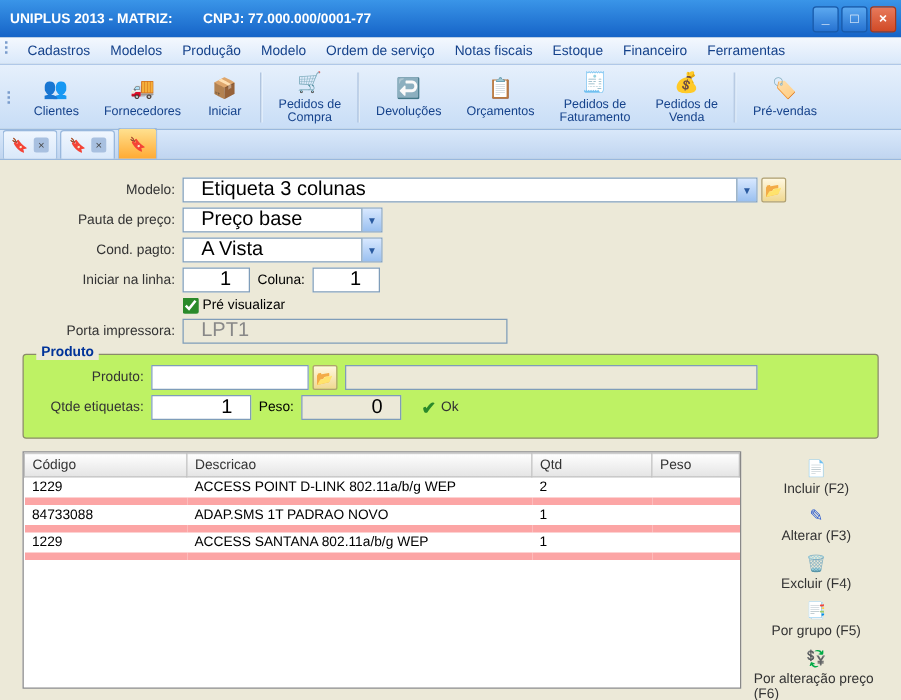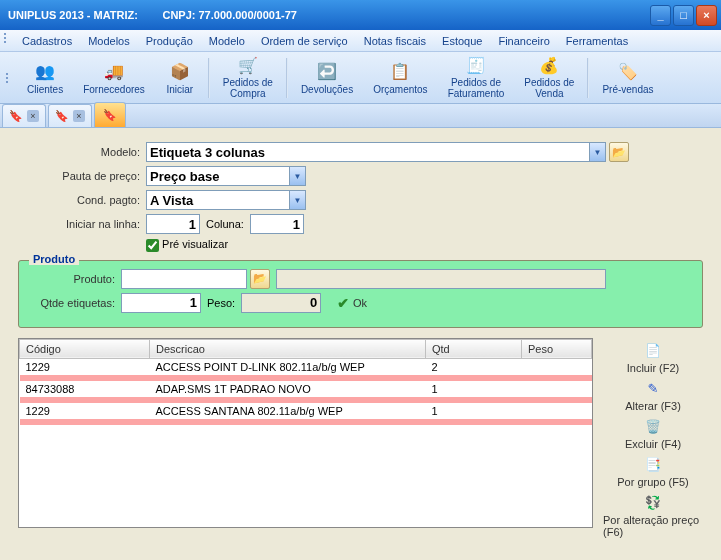--- a/index.html
+++ b/index.html
@@ -27,27 +27,27 @@
 .tabbar { height: 24px; background: linear-gradient(to bottom, #d9e8fa, #c0d5f0); display: flex; align-items: flex-end; padding: 0 2px; border-bottom: 1px solid #99b8dd; }
 .tab { display: flex; align-items: center; padding: 4px 6px; background: linear-gradient(to bottom, #f0f6fe, #d9e8fa); border: 1px solid #99b8dd; border-bottom: none; border-radius: 3px 3px 0 0; margin-right: 2px; color: #15428b; cursor: pointer; gap: 4px; }
 .tab.active { background: linear-gradient(to bottom, #ffe190, #ffaa33); padding: 5px 8px; font-weight: bold; color: #333; }
 .tab .tico { width: 14px; height: 14px; display: flex; align-items: center; justify-content: center; font-size: 11px; }
 .tab .tclose { width: 12px; height: 12px; background: #a8c0e0; border-radius: 2px; display: flex; align-items: center; justify-content: center; font-size: 9px; color: #444; cursor: pointer; }
 
 .content { padding: 14px 18px; background: #ece9d8; }
 
 .formrow { display: flex; align-items: center; margin-bottom: 4px; }
 .formrow .flabel { width: 128px; text-align: right; padding-right: 6px; color: #333; }
-.formrow input[type=text], .formrow select { border: 1px solid #7f9db9; background: white; height: 20px; padding: 0 3px; font-size: 13px; font-weight: bold; }
+.formrow input[type=text], .formrow select { border: 1px solid #7f9db9; background: white; height: 20px; padding: 0 14px; font-size: 16px; }
 .formrow input[readonly] { background: #ece9d8; }
 .smallbtn { width: 20px; height: 20px; border: 1px solid #b0a070; background: linear-gradient(to bottom, #fff8e0, #f0d890); margin-left: 3px; display: flex; align-items: center; justify-content: center; cursor: pointer; font-size: 11px; border-radius: 2px; }
 .combo-wrap { position: relative; display: inline-flex; }
 .combo-wrap .drop { position: absolute; right: 1px; top: 1px; width: 16px; height: 18px; background: linear-gradient(to bottom, #d8e8ff, #9ac0f0); border-left: 1px solid #7f9db9; display: flex; align-items: center; justify-content: center; font-size: 8px; color: #2a5aa0; pointer-events: none; }
 
-.groupbox { border: 1px solid #8a8a6a; border-radius: 3px; padding: 8px 10px 10px; margin-top: 8px; position: relative; background: #86efac; }
+.groupbox { border: 1px solid #8a8a6a; border-radius: 3px; padding: 8px 10px 10px; margin-top: 8px; position: relative; background: #bef264; }
 .groupbox .gtitle { position: absolute; top: -8px; left: 10px; background: #ece9d8; padding: 0 4px; color: #003399; font-weight: bold; }
 
 .okbtn { display: inline-flex; align-items: center; gap: 4px; padding: 2px 8px; cursor: pointer; color: #333; }
 .okbtn .chk { color: #2a8a2a; font-size: 14px; font-weight: bold; }
 
 .listarea { display: flex; gap: 10px; margin-top: 10px; }
 .grid { flex: 1; border: 1px solid #888; background: white; height: 190px; overflow: hidden; }
 .grid table { width: 100%; border-collapse: collapse; }
 .grid th { background: linear-gradient(to bottom, #fefefe, #e4e4e4); border: 1px solid #c0c0c0; padding: 3px 6px; text-align: left; font-weight: normal; color: #333; }
 .grid td { padding: 2px 6px; border-bottom: 6px solid #fca5a5; }
@@ -192,20 +192,24 @@
   </div>
 
   <div class="formrow">
     <div class="flabel"></div>
     <label>
       <input type="checkbox" checked="" style="">
       <span>Pré visualizar</span>
     </label>
   </div>
 
+  <div class="formrow">
+    <div class="flabel">Porta impressora:</div>
+    <input type="text" readonly="" style="width: 260px; color: rgb(136, 136, 136);" value="LPT1">
+  </div>
 
   <div class="groupbox">
     <div class="gtitle">Produto</div>
 
     <div class="formrow">
       <div class="flabel" style="width:92px">Produto:</div>
       <input type="text" style="width: 126px;" value="">
       <div class="smallbtn">📂</div>
       <input type="text" readonly="" style="width: 330px; margin-left: 6px;">
     </div>

